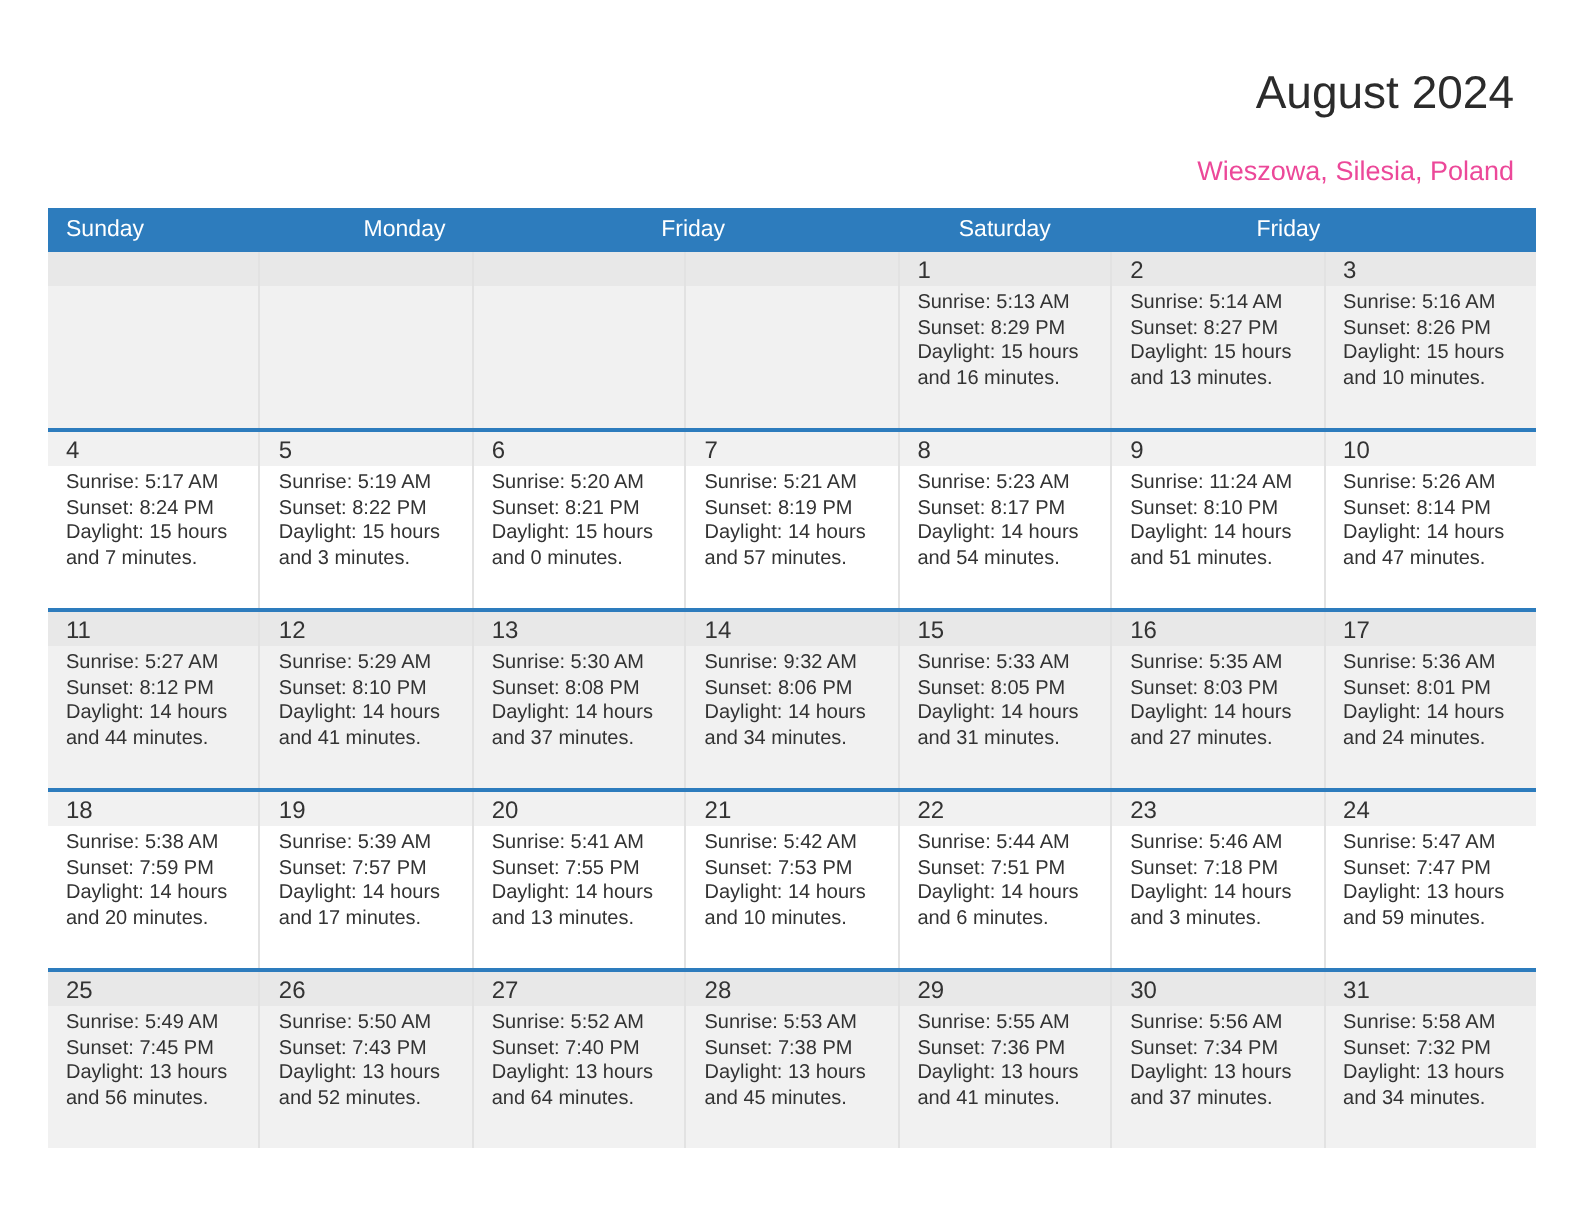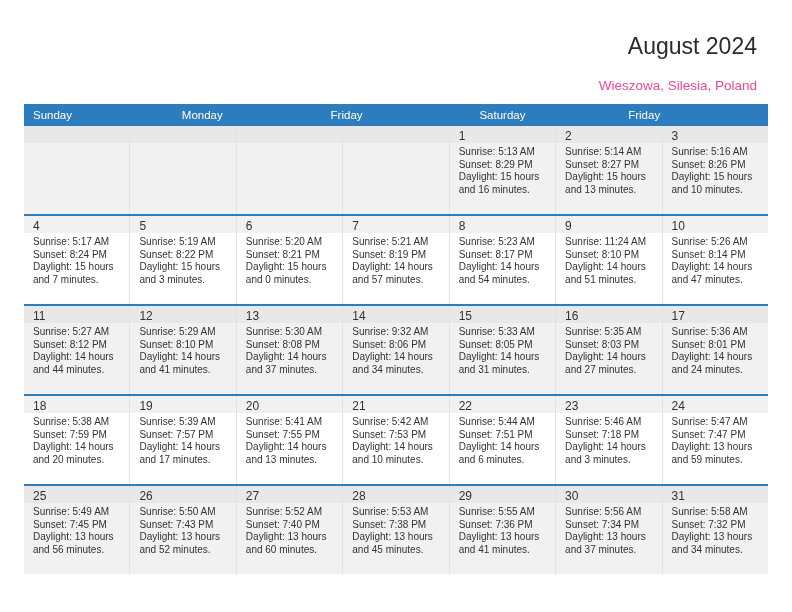--- a/index.html
+++ b/index.html
@@ -412,21 +412,21 @@
               <div class="line">Daylight: 13 hours</div>
               <div class="line">and 52 minutes.</div>
             </div>
           </div>
           <div class="cell shade">
             <div class="daynum-band"><span class="daynum">27</span></div>
             <div class="lines">
               <div class="line">Sunrise: 5:52 AM</div>
               <div class="line">Sunset: 7:40 PM</div>
               <div class="line">Daylight: 13 hours</div>
-              <div class="line">and 60 minutes.</div>
+              <div class="line">and 64 minutes.</div>
             </div>
           </div>
           <div class="cell shade">
             <div class="daynum-band"><span class="daynum">28</span></div>
             <div class="lines">
               <div class="line">Sunrise: 5:53 AM</div>
               <div class="line">Sunset: 7:38 PM</div>
               <div class="line">Daylight: 13 hours</div>
               <div class="line">and 45 minutes.</div>
             </div>

